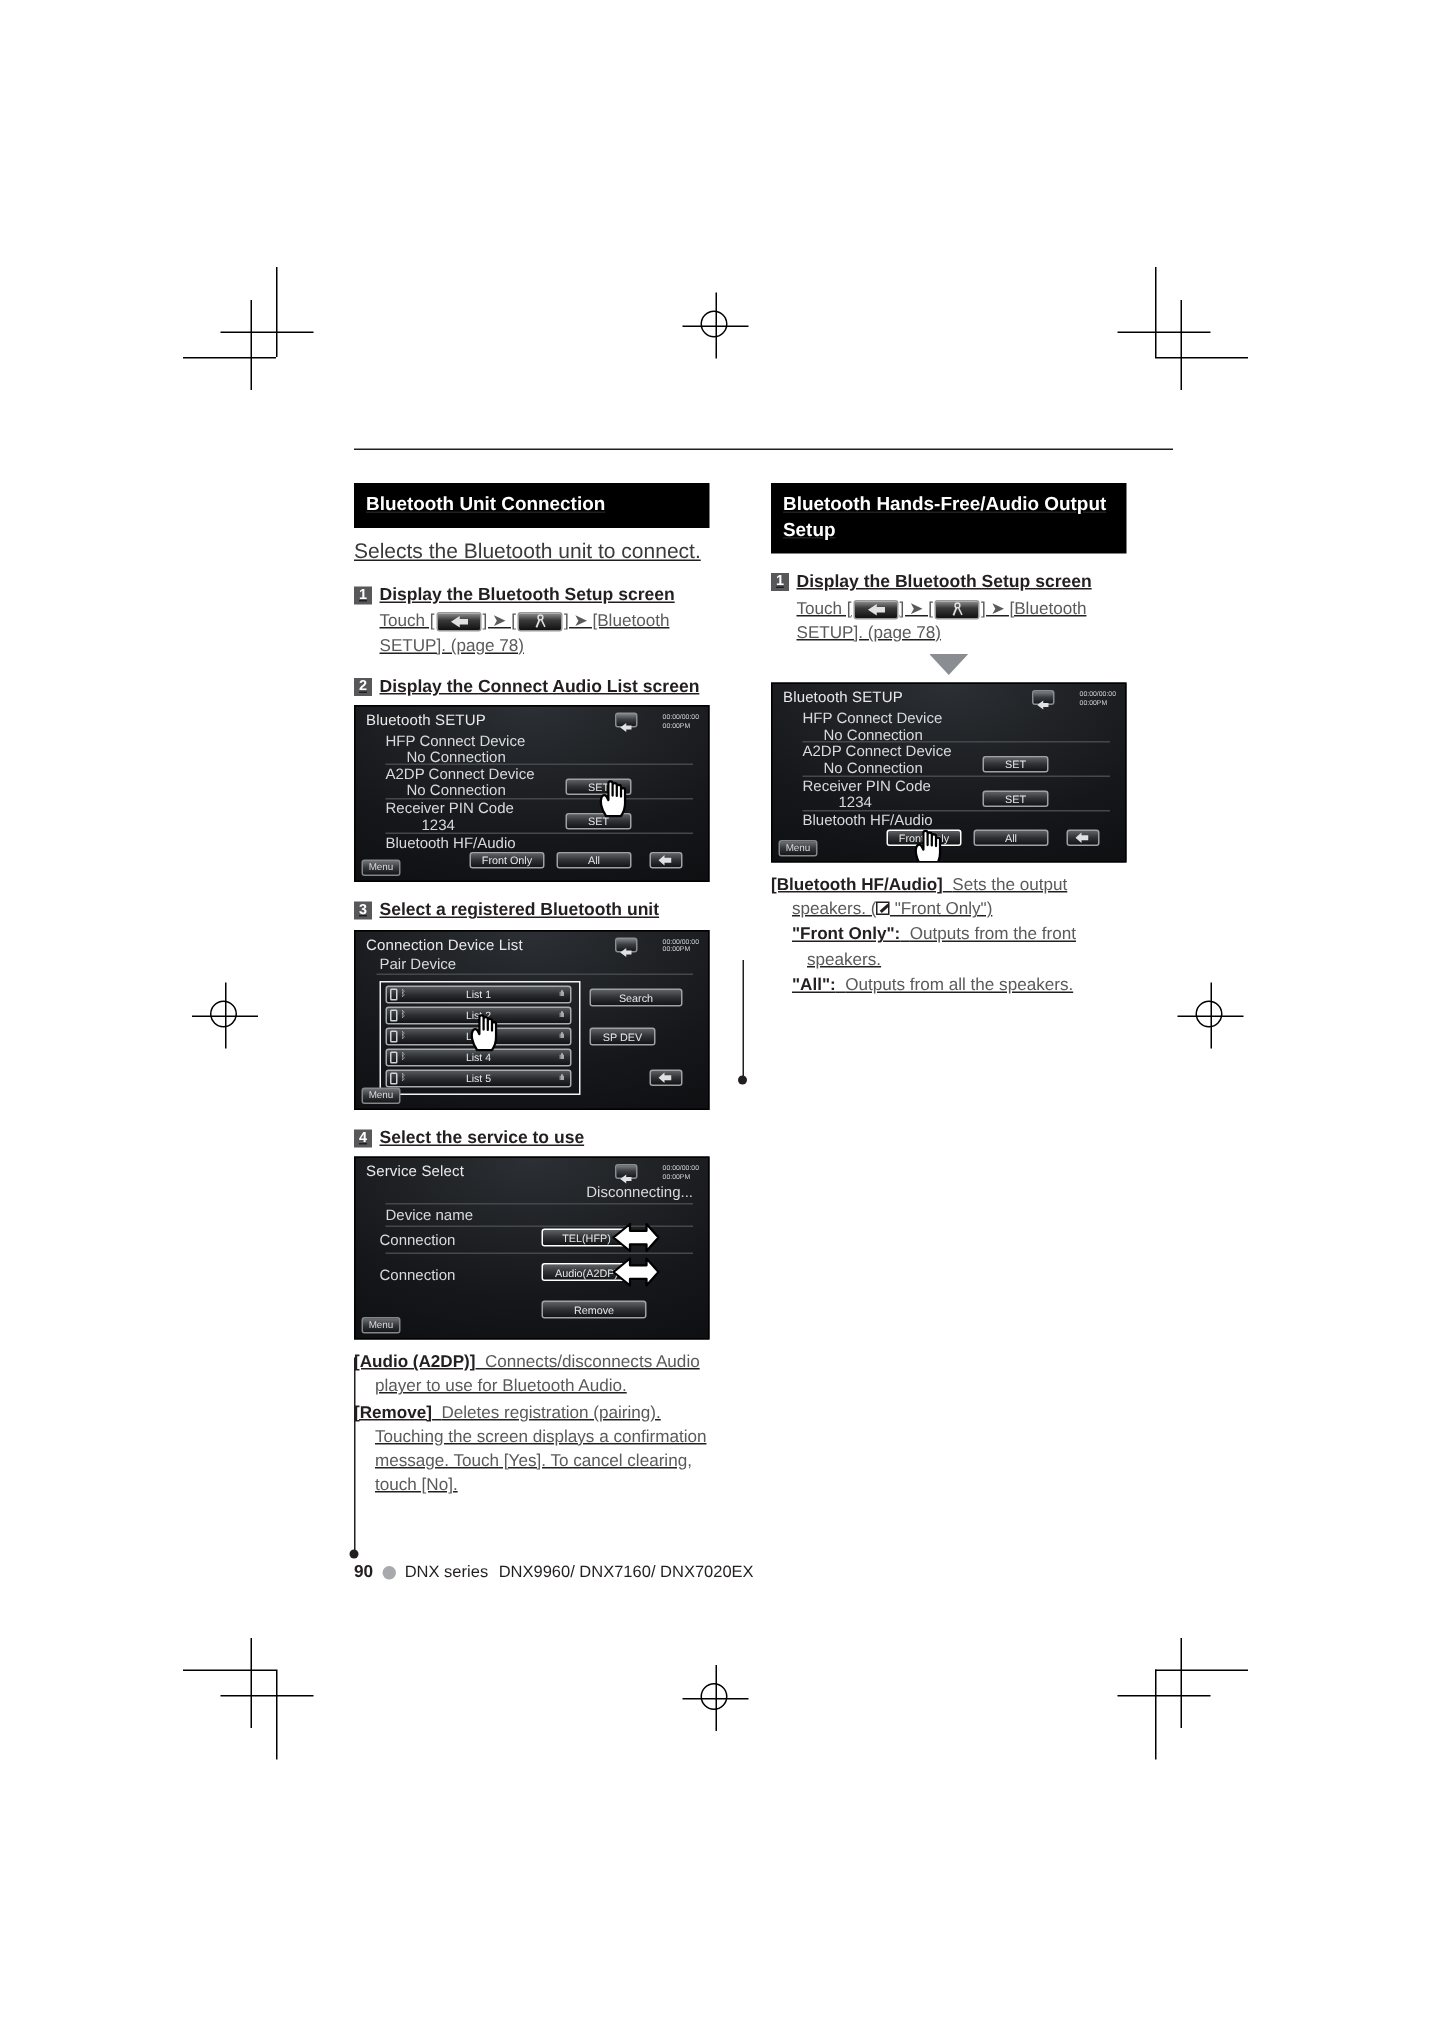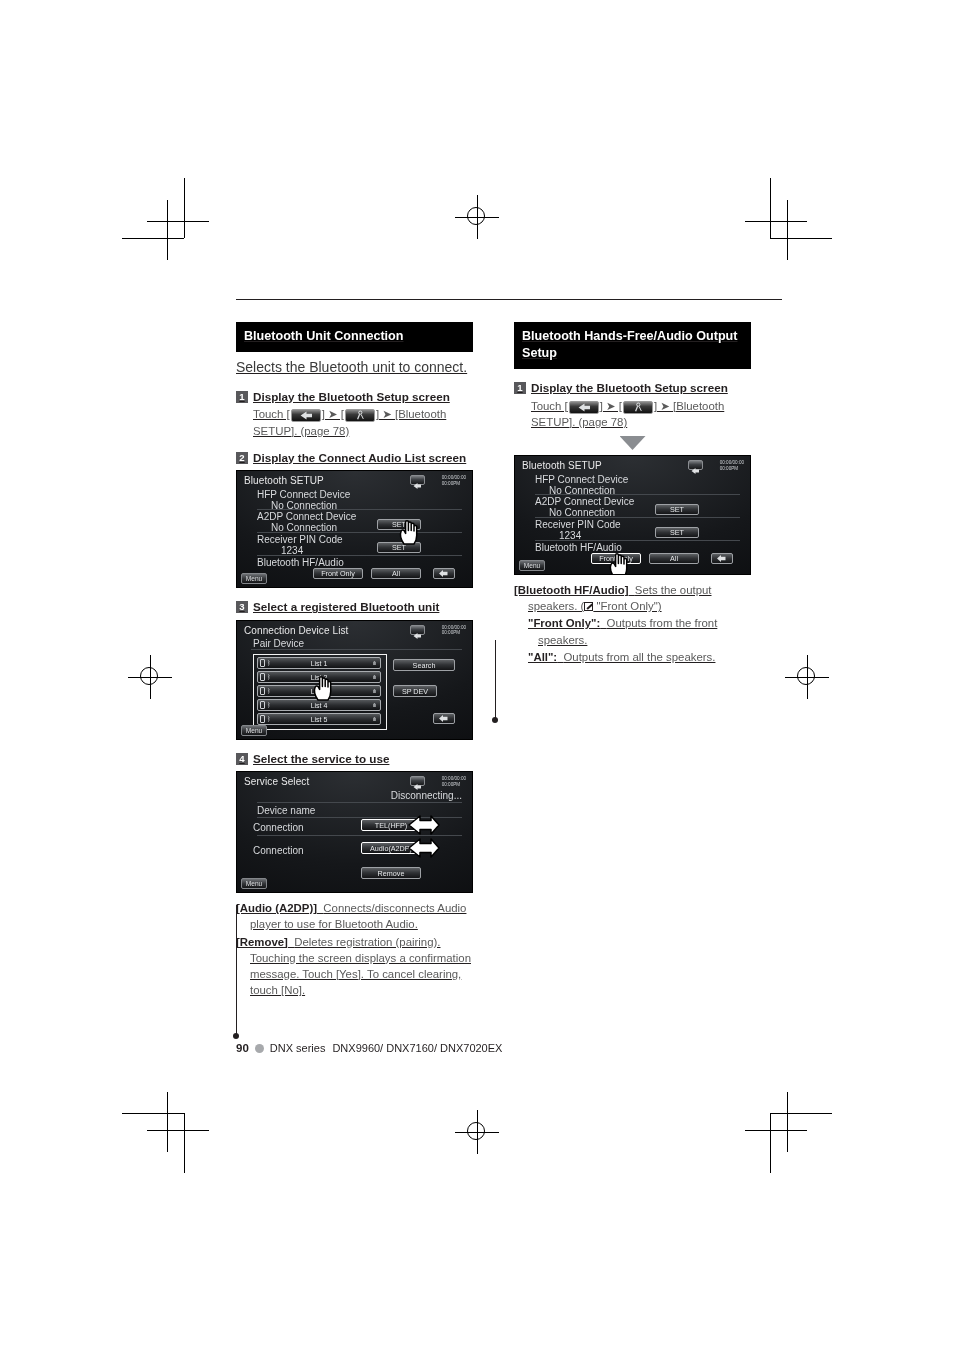--- a/index.html
+++ b/index.html
@@ -298,21 +298,21 @@
 
         <div class="row" style="top:18px;text-align:right;">Disconnecting...</div>
         <div class="sep" style="top:30px;"></div>
         <div class="row" style="top:33px;">Device name</div>
         <div class="sep" style="top:45px;"></div>
         <div class="row" style="top:50px;left:16px;">Connection</div>
         <div class="btn sel" style="left:124px;top:47px;width:60px;height:12px;line-height:11px;">TEL(HFP)</div>
         <div class="sep" style="top:63px;"></div>
         <div class="row" style="top:73px;left:16px;">Connection</div>
         <div class="btn sel" style="left:124px;top:70px;width:60px;height:12px;line-height:11px;">Audio(A2DP)</div>
-        <div class="btn" style="left:124px;top:95px;width:60px;height:12px;line-height:11px;">Remove</div>
+        <div class="btn" style="left:124px;top:95px;width:70px;height:12px;line-height:11px;">Remove</div>
         <div class="sh-menu">Menu</div>
 
         <div class="arrowcur" style="left:170px;top:42px;">
           <svg width="34" height="26" viewBox="0 0 34 26">
             <path d="M2 11 L13 2 L13 6.5 L24 6.5 L24 2 L32 11 L24 20 L24 15.5 L13 15.5 L13 20 Z" fill="#ffffff" stroke="#000000" stroke-width="1.5" stroke-linejoin="round"></path>
           </svg>
         </div>
         <div class="arrowcur" style="left:170px;top:65px;">
           <svg width="34" height="26" viewBox="0 0 34 26">
             <path d="M2 11 L13 2 L13 6.5 L24 6.5 L24 2 L32 11 L24 20 L24 15.5 L13 15.5 L13 20 Z" fill="#ffffff" stroke="#000000" stroke-width="1.5" stroke-linejoin="round"></path>

